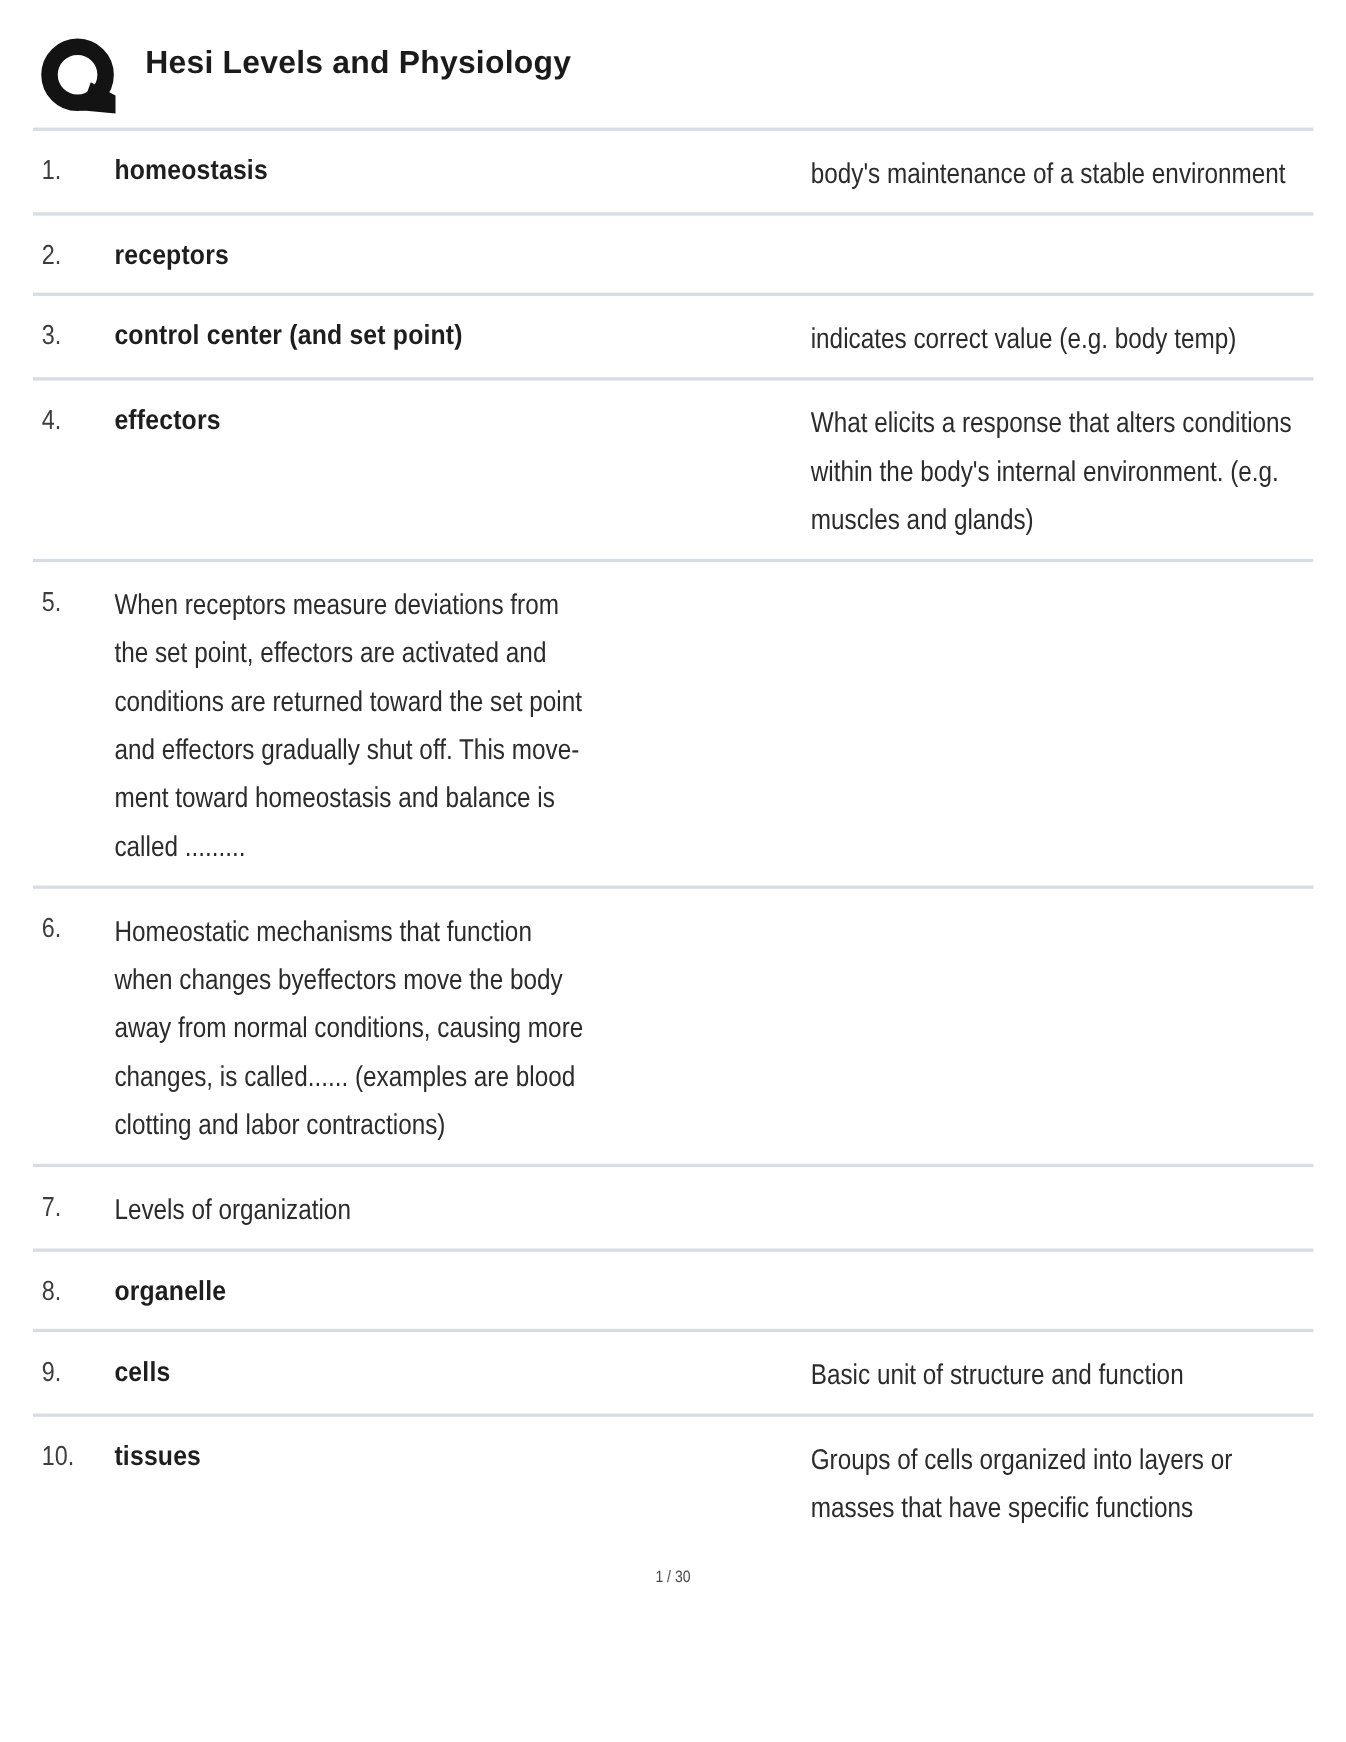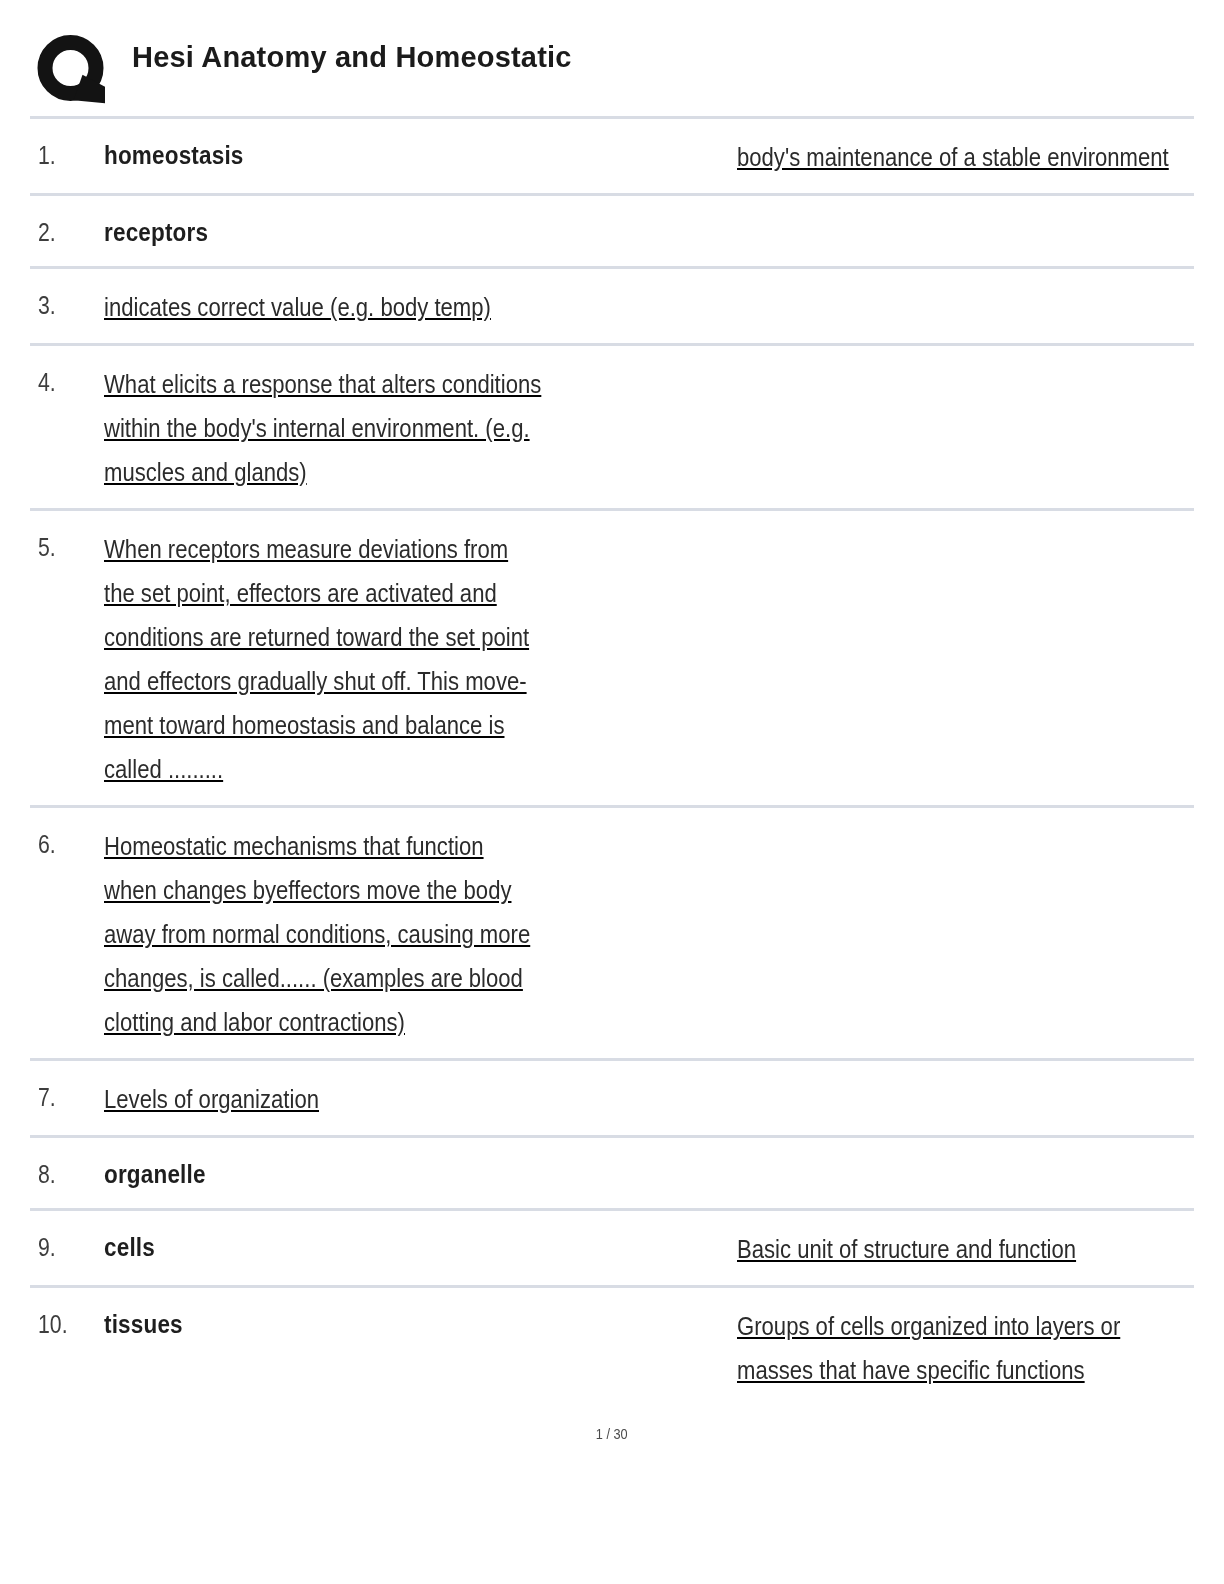--- a/index.html
+++ b/index.html
@@ -23,21 +23,21 @@
     padding:16px 0 14px 8px;
   }
   .num{width:66px;flex:0 0 auto;}
   .num .cond{font-size:25px;line-height:40px;color:#3d3d3d;}
   .term{flex:1 1 auto;min-width:0;padding-right:10px;}
   .term .tscale{
     display:inline-block;white-space:pre-line;
     font-size:25px;font-weight:700;color:#1e1e1e;line-height:40px;
     transform:scaleX(0.9);transform-origin:left top;letter-spacing:0.2px;
   }
-  .def{width:457px;flex:0 0 auto;text-decoration:underline;}
+  .def{width:457px;flex:0 0 auto;}
   .def .cond{
     display:block;width:118%;
     font-size:26px;line-height:44px;color:#2b2b2b;
   }
   .cond{
     white-space:pre-line;
     transform:scaleX(0.85);transform-origin:left top;
     display:inline-block;
   }
   
@@ -49,46 +49,48 @@
 </head>
 <body>
 
 <div class="page">
 
   <div class="header">
     <svg class="logo" viewBox="0 0 96 96" aria-hidden="true">
       <circle cx="46" cy="48" r="34" fill="none" stroke="#131313" stroke-width="20"></circle>
       <path d="M 62 57 L 92 73 L 92 95 L 50 91 Z" fill="#131313"></path>
     </svg>
-    <h1 class="title">Hesi Anatomy and Homeostatic</h1>
+    <h1 class="title">Hesi Levels and Physiology</h1>
   </div>
 
   <div class="list">
     <div class="row">
       <div class="num"><span class="cond">1.</span></div>
       <div class="term"><span class="tscale">homeostasis</span></div>
       <div class="def">
           <span class="cond">body's maintenance of a stable environment</span>
         </div>
     </div>
 
     <div class="row">
       <div class="num"><span class="cond">2.</span></div>
       <div class="term"><span class="tscale">receptors</span></div>
     </div>
 
     <div class="row">
       <div class="num"><span class="cond">3.</span></div>
+      <div class="term"><span class="tscale">control center (and set point)</span></div>
       <div class="def">
           <span class="cond">indicates correct value (e.g. body temp)</span>
         </div>
     </div>
 
     <div class="row">
       <div class="num"><span class="cond">4.</span></div>
+      <div class="term"><span class="tscale">effectors</span></div>
       <div class="def">
           <span class="cond">What elicits a response that alters conditions
 within the body's internal environment. (e.g.
 muscles and glands)</span>
         </div>
     </div>
 
     <div class="row">
       <div class="num"><span class="cond">5.</span></div>
       <div class="def">

